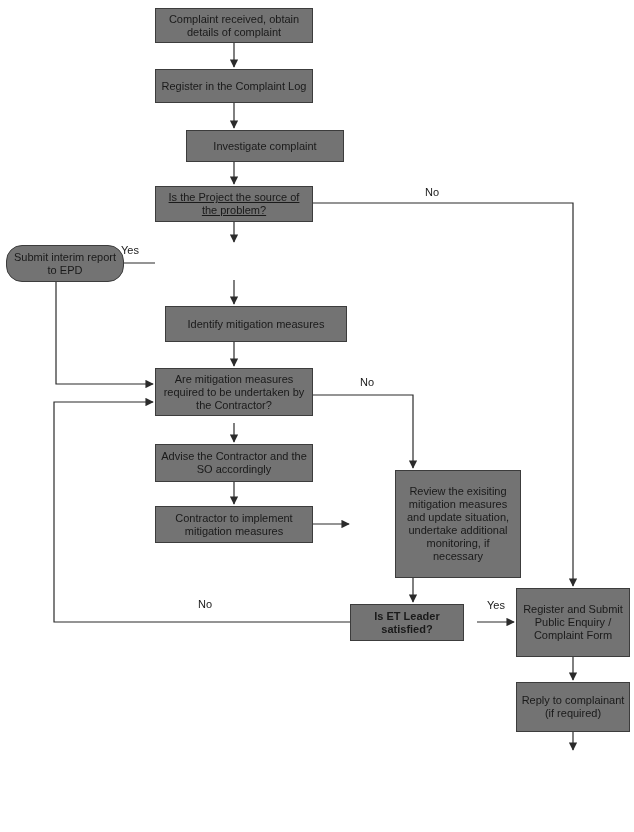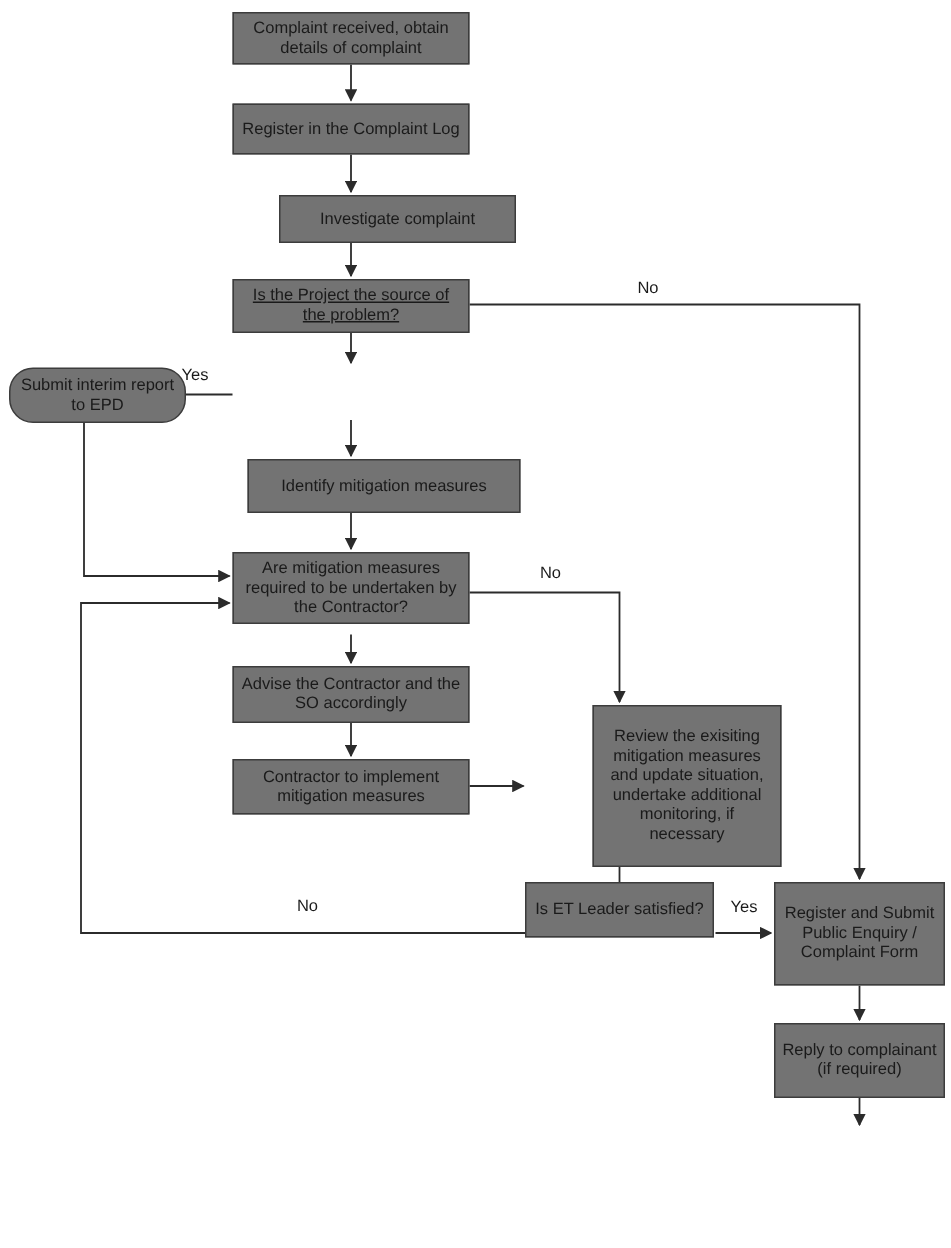--- a/index.html
+++ b/index.html
@@ -84,21 +84,21 @@
   <div class="node" style="left:165px; top:306px; width:182px; height:36px;">Identify mitigation measures</div>
 
   <div class="node" style="left:155px; top:368px; width:158px; height:48px;">Are mitigation measures required to be undertaken by the Contractor?</div>
 
   <div class="node" style="left:155px; top:444px; width:158px; height:38px;">Advise the Contractor and the SO accordingly</div>
 
   <div class="node" style="left:155px; top:506px; width:158px; height:37px;">Contractor to implement mitigation measures</div>
 
   <div class="node" style="left:351px; top:470px; width:126px; height:108px; padding:1px 8px;margin-left:44px;">Review the exisiting mitigation measures and update situation, undertake additional monitoring, if necessary</div>
 
-  <div class="node" style="left:350px; top:588px; width:126px; height:37px;">Is ET Leader satisfied?</div>
+  <div class="node" style="left:350px; top:604px; width:114px; height:37px;font-weight:bold;">Is ET Leader satisfied?</div>
 
   <div class="node" style="left:516px; top:588px; width:114px; height:69px;">Register and Submit Public Enquiry / Complaint Form</div>
 
   <div class="node" style="left:516px; top:682px; width:114px; height:50px;text-align:center;">Reply to complainant (if required)</div>
 
 
   <div class="edge-label" style="left:412px; top:186px;">No</div>
 
   <div class="edge-label" style="left:110px; top:244px;">Yes</div>
 

